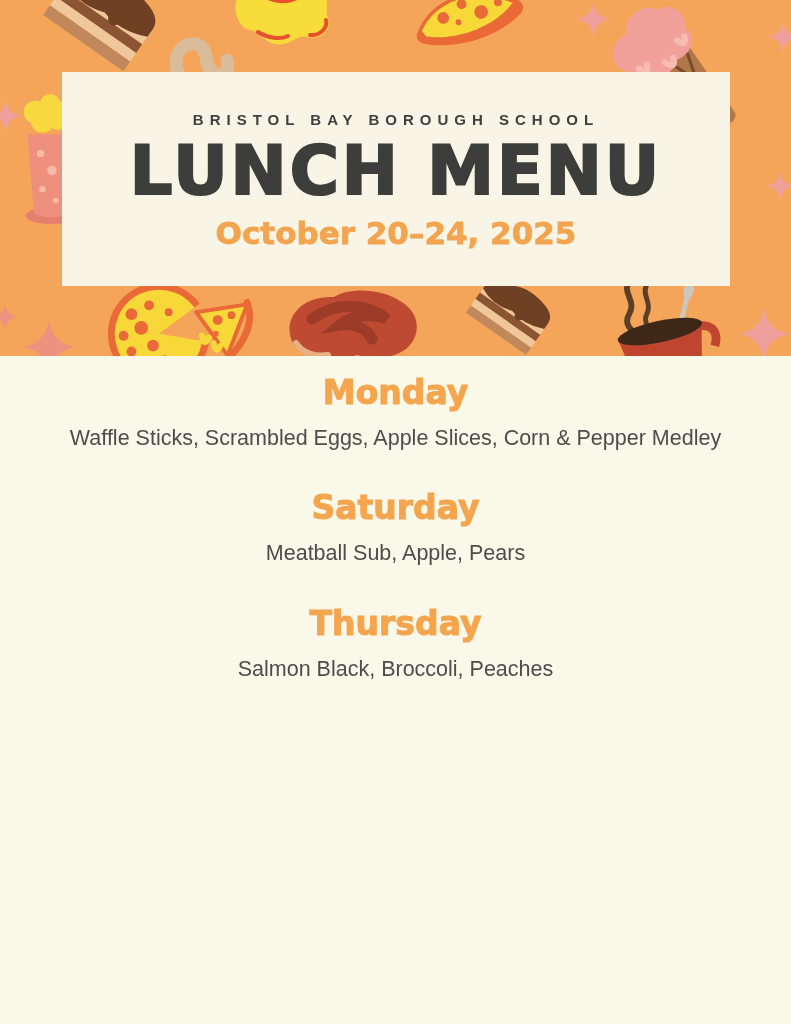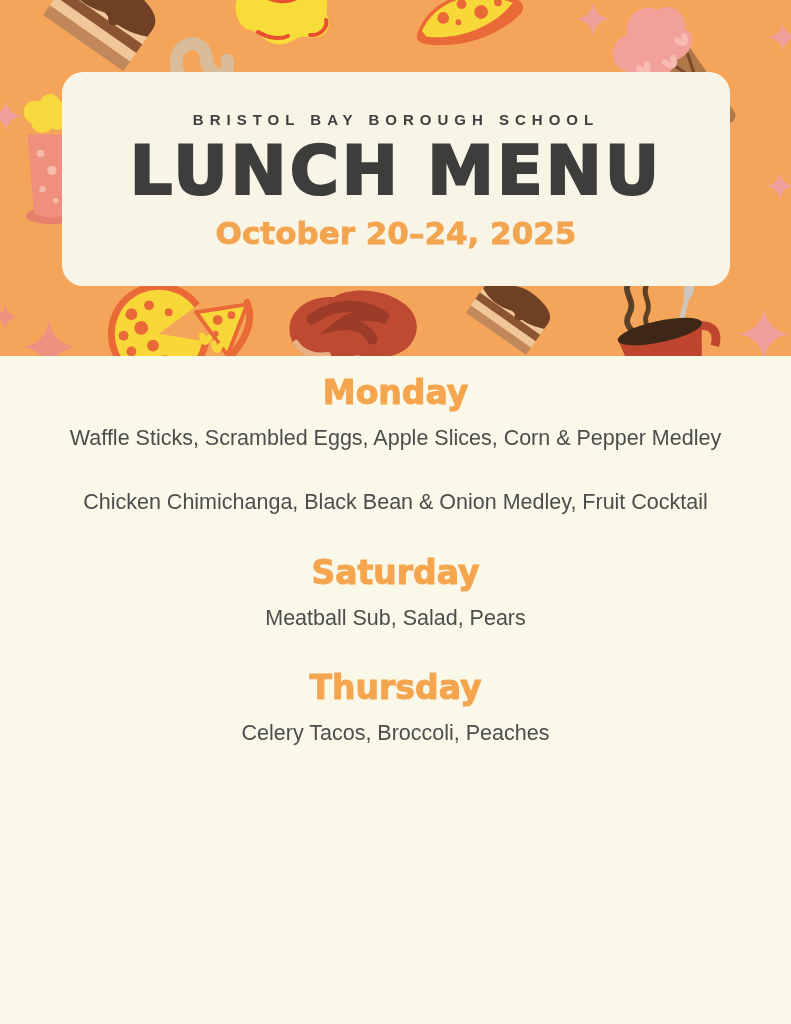--- a/index.html
+++ b/index.html
@@ -24,21 +24,20 @@
     position:relative;width:791px;height:356px;
     background:var(--background-orange);
     overflow:hidden;
   }
   .deco{position:absolute;z-index:1;}
   .title-card{
     position:absolute;left:62px;top:72px;width:668px;height:214px;
     background:var(--card-cream);z-index:5;
     display:flex;flex-direction:column;align-items:center;justify-content:center;
     text-align:center;
-    border-radius:21px;
   }
   .school-name{
     font-size:15px;font-weight:700;letter-spacing:6px;
     color:#3F4040;margin-top:4px;
   }
   .poster-title{
     font-family:"DejaVu Sans","Liberation Sans",sans-serif;
     font-size:67px;font-weight:800;letter-spacing:3px;line-height:1.05;
     color:var(--title-dark);
     -webkit-text-stroke:2.2px var(--title-dark);
@@ -200,23 +199,22 @@
     <div class="date-range">October 20–24, 2025</div>
   </div>
 </div>
 
 <div class="menu">
   <div class="day-block">
     <div class="day-name">Monday</div>
     <div class="day-items">Waffle Sticks, Scrambled Eggs, Apple Slices, Corn &amp; Pepper Medley</div>
   </div>
   <div class="day-block">
-    <div class="day-items">Chicken Chimichanga, Black Bean &amp; Onion Medley, Fruit Cocktail</div>
   </div>
   <div class="day-block">
     <div class="day-name">Saturday</div>
-    <div class="day-items">Meatball Sub, Salad, Pears</div>
+    <div class="day-items">Meatball Sub, Apple, Pears</div>
   </div>
   <div class="day-block">
     <div class="day-name">Thursday</div>
-    <div class="day-items">Celery Tacos, Broccoli, Peaches</div>
+    <div class="day-items">Salmon Black, Broccoli, Peaches</div>
   </div>
 </div>
 
 </body></html>

